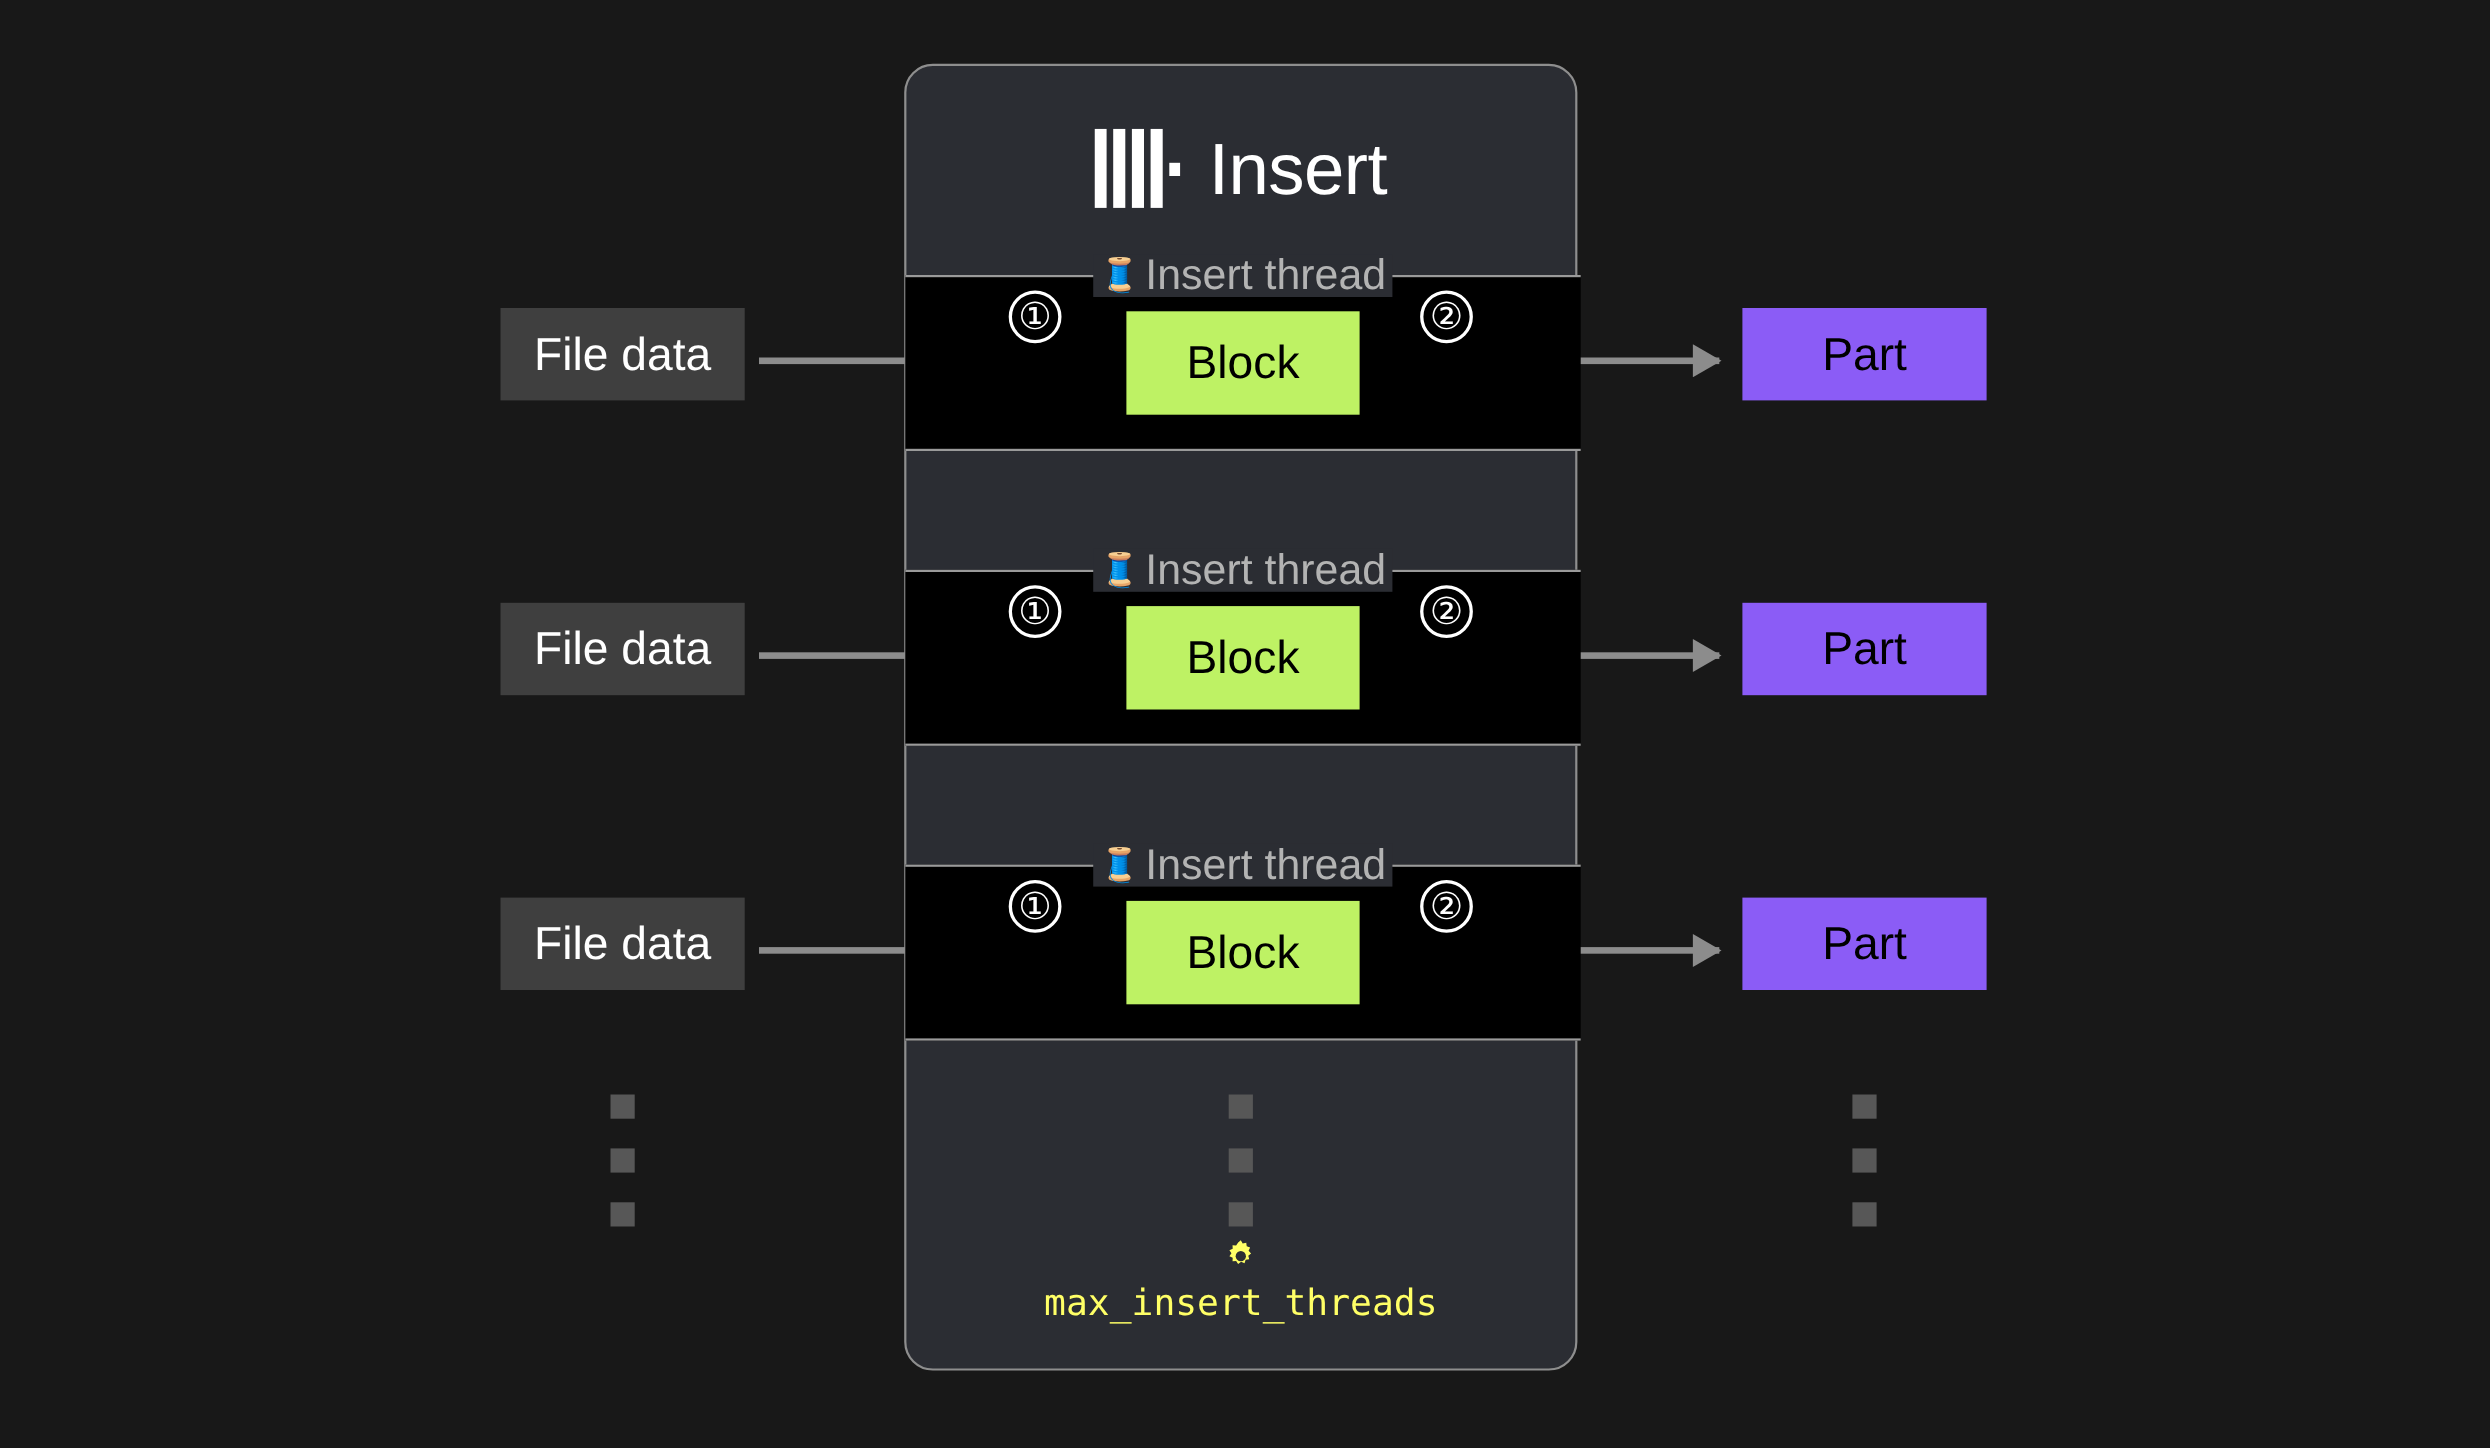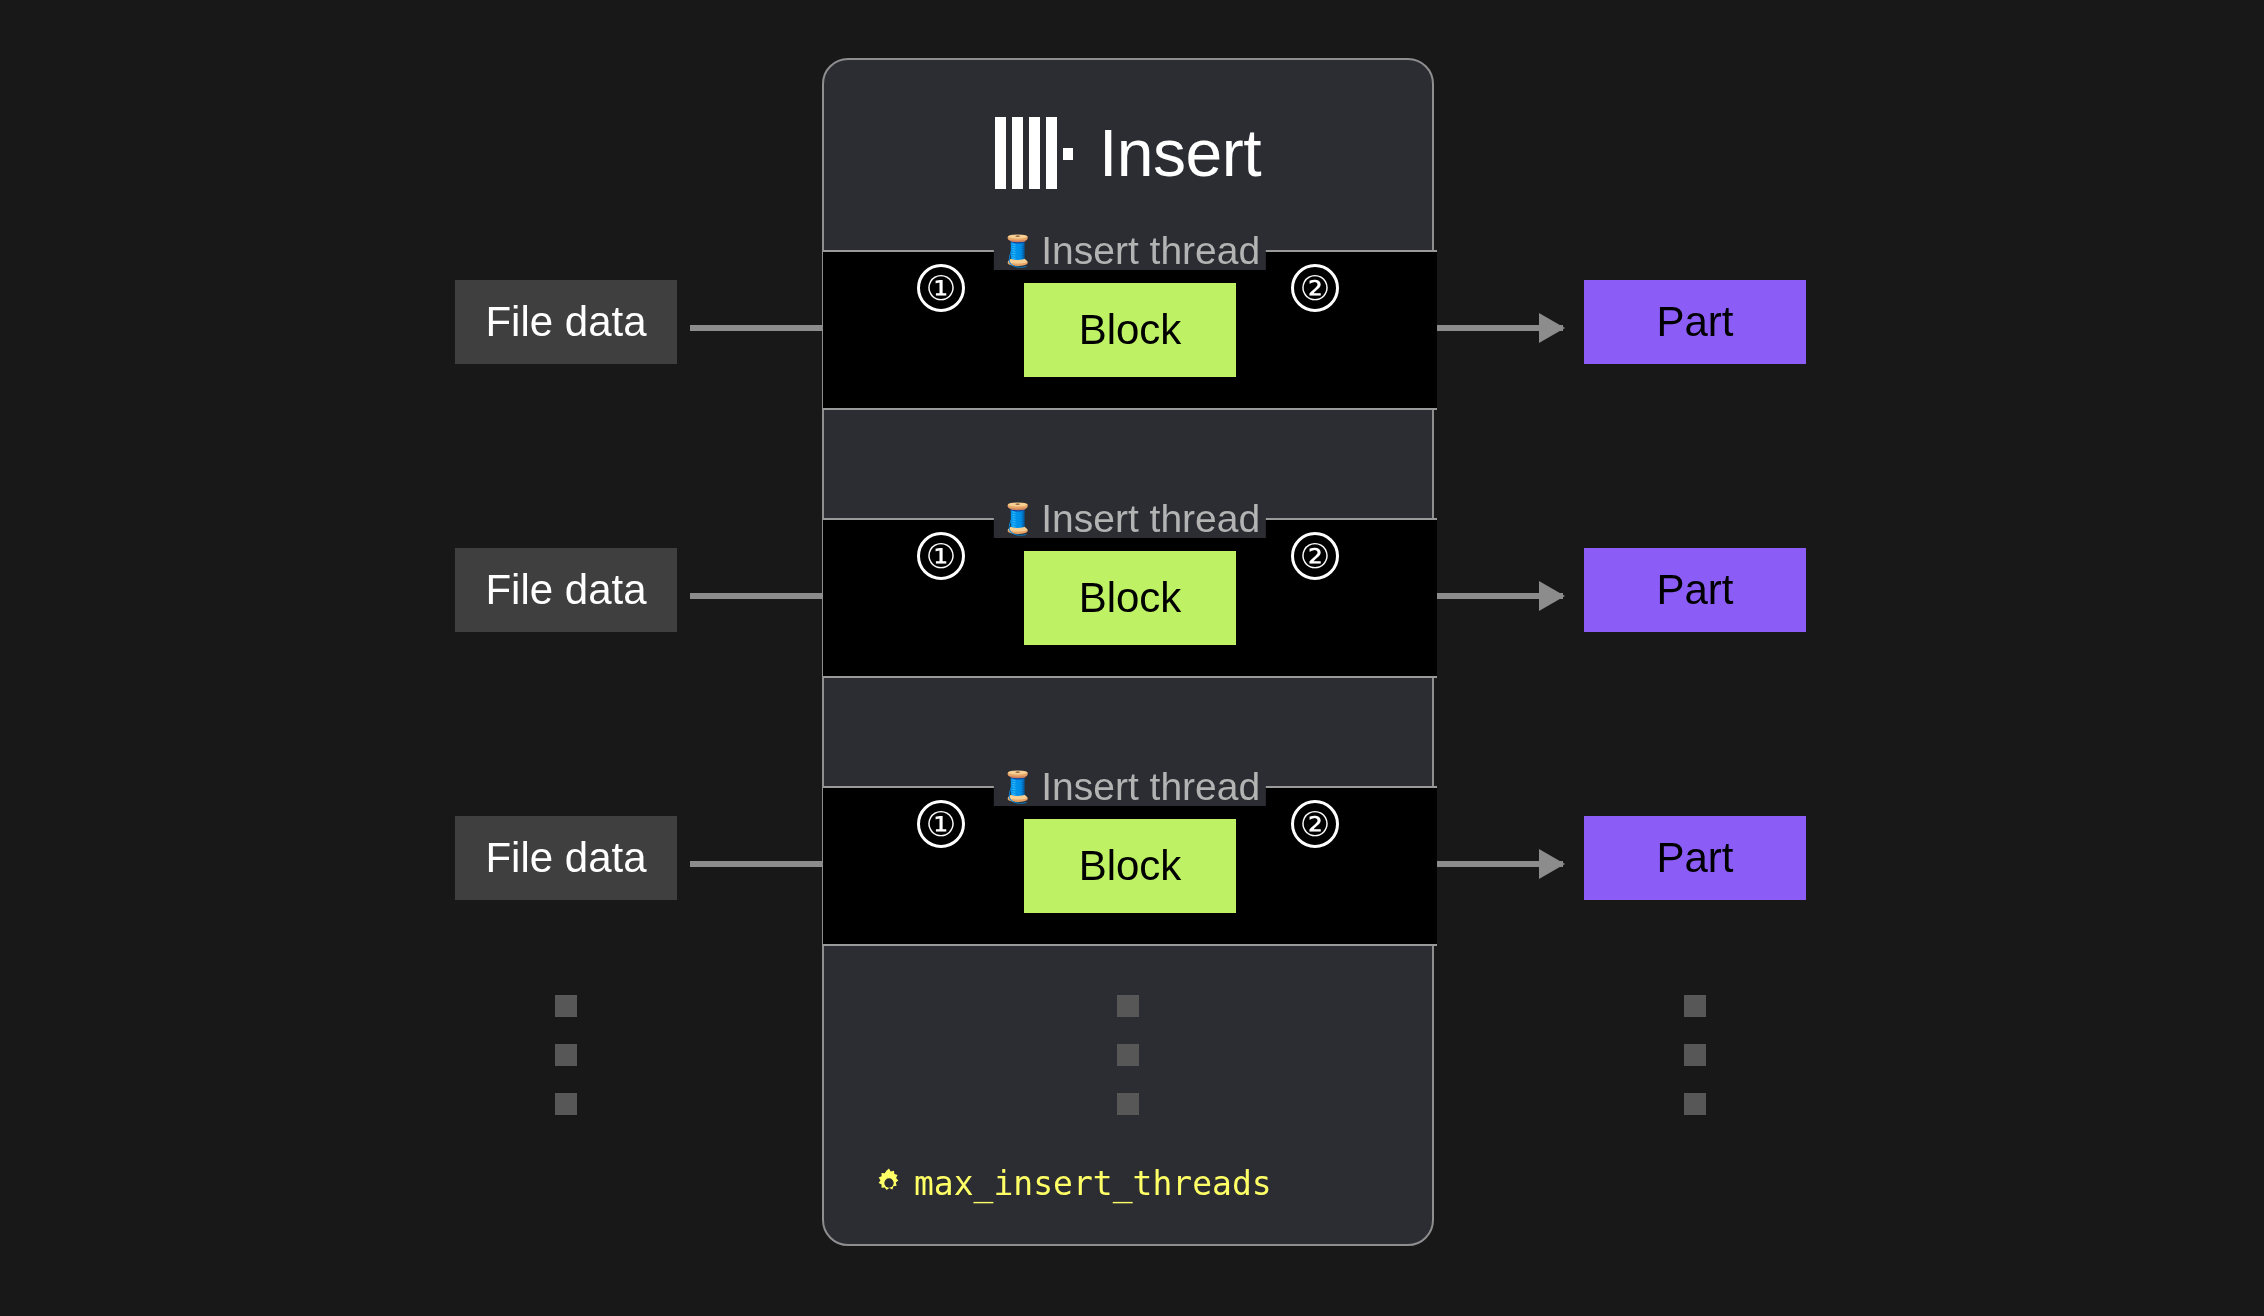--- a/index.html
+++ b/index.html
@@ -203,24 +203,23 @@
   .ell-mid   { left: 1117px; top: 995px; }
   .ell-right { left: 1684px; top: 995px; }
 
   
   .setting-block {
     position: absolute;
     left: 0;
     bottom: 44px;
     width: 100%;
     display: flex;
-    flex-direction: row;
+    flex-direction: column;
     align-items: center;
     gap: 8px;
-    padding-left: 48px;
   }
   .gear-icon { display: block; }
   .setting-name {
     color: #ffff66;
     font-family: "DejaVu Sans Mono", "Liberation Mono", monospace;
     font-size: 33px;
     line-height: 1;
     white-space: nowrap;
   }
 </style>

